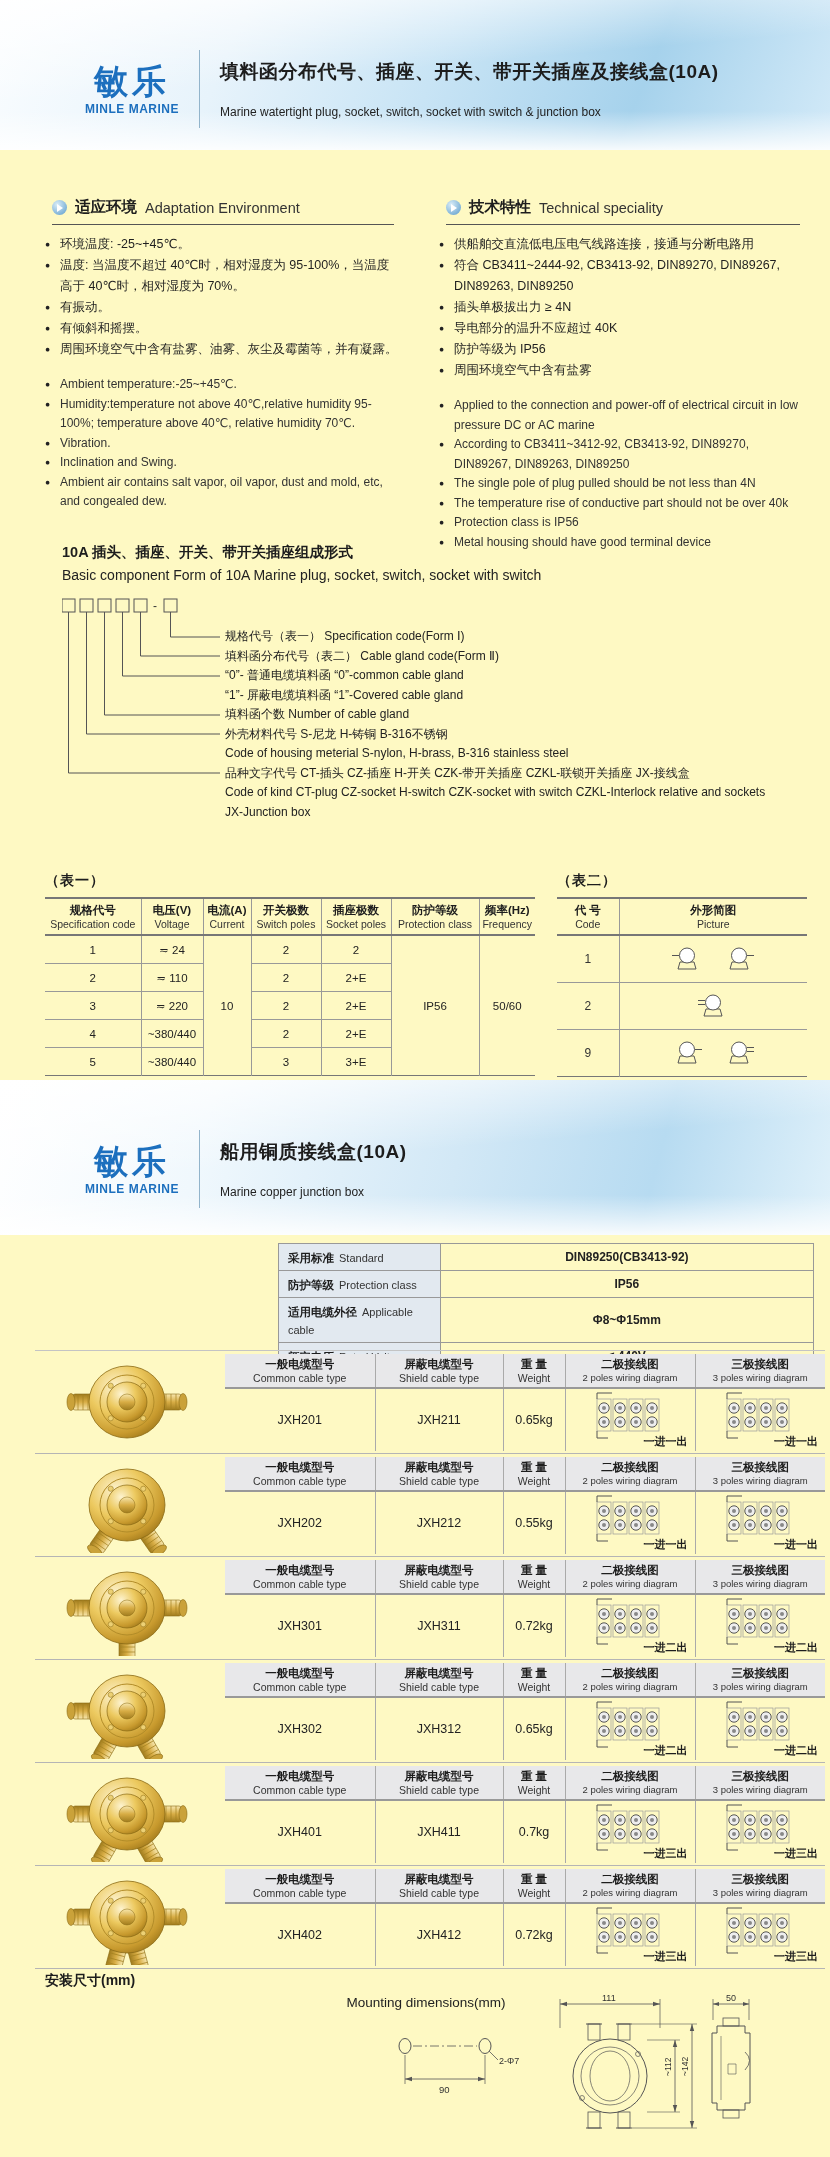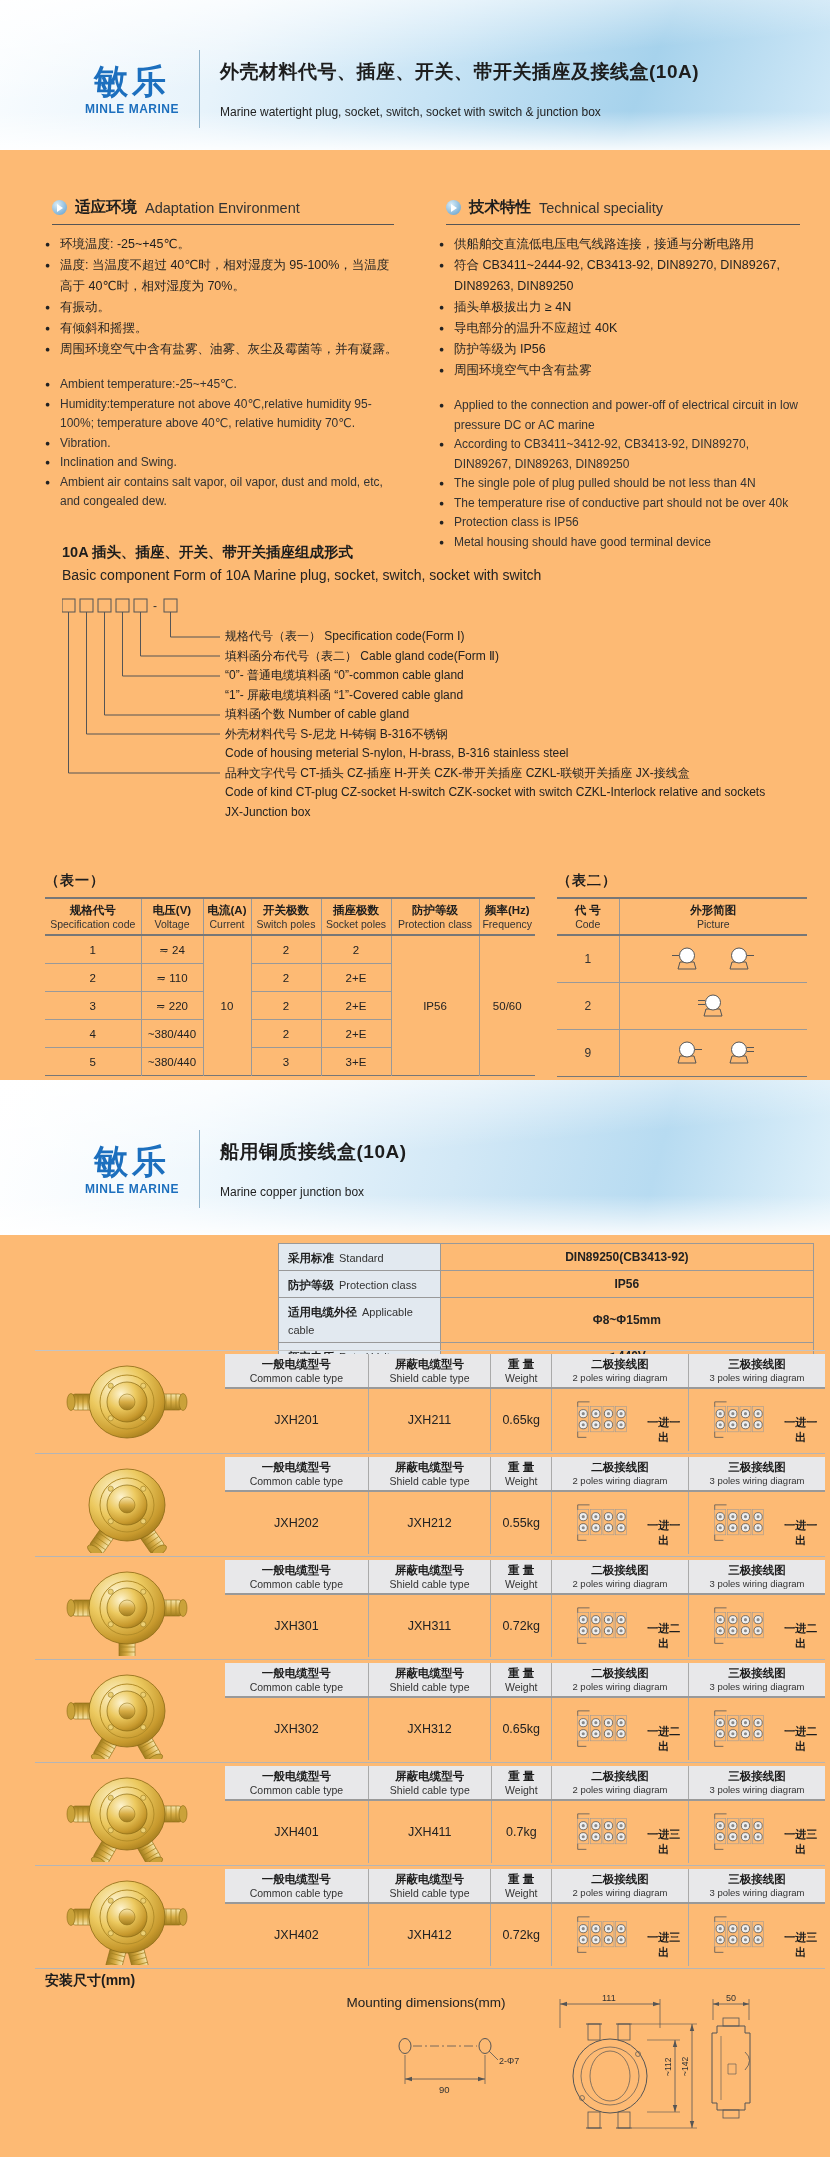--- a/index.html
+++ b/index.html
@@ -1,16 +1,16 @@
 <!DOCTYPE html>
 <html><head>
 <meta charset="utf-8">
 <style>
   html,body{margin:0;padding:0;background:#fff;}
-  .page{position:relative;width:830px;height:2157px;background:#fdba74;overflow:hidden;
+  .page{position:relative;width:830px;height:2157px;background:#fef9c3;overflow:hidden;
         font-family:"Liberation Sans","DejaVu Sans",sans-serif;color:#333;}
   
   .band{position:absolute;left:0;width:830px;overflow:hidden;}
   .band1{top:0;height:150px;
     background:linear-gradient(113deg,#fafdff 0%,#e7f3fb 28%,#c8e4f5 52%,#a6d2ec 76%,#d3eaf8 100%);}
   .band2{top:1080px;height:155px;
     background:linear-gradient(105deg,#ffffff 0%,#f0f8fd 25%,#d2e8f6 55%,#b7dbf1 78%,#e0f1fa 100%);}
   .band::before{content:"";position:absolute;left:-8%;top:-28%;width:130%;height:70%;
     background:linear-gradient(rgba(255,255,255,.95),rgba(255,255,255,0));transform:rotate(-5deg);}
   .band::after{content:"";position:absolute;left:0;bottom:0;width:100%;height:26%;
@@ -74,21 +74,21 @@
   .lbl-en{font-size:11px;font-weight:normal;color:#333;margin-left:5px;}
   
   .products{position:absolute;top:1350px;left:35px;width:790px;border-top:1px solid #c4c4c4;}
   .product-block{display:flex;align-items:center;height:102px;border-bottom:1px solid #b5b5b5;}
   .photo{width:190px;display:flex;justify-content:center;align-items:center;}
   .prod-table{width:600px;}
   .prod-table th{background:#e8e8ea;border-left:1px solid #aaa;border-bottom:2px solid #999;padding:3px 1px;}
   .prod-table th:first-child{border-left:none;}
   .prod-table td{border-left:1px solid #aaa;text-align:center;height:60px;font-size:12.5px;color:#222;}
   .prod-table td:first-child{border-left:none;}
-  .dwrap{display:flex;flex-direction:row;align-items:flex-start;padding-left:5px;}
+  .dwrap{display:flex;flex-direction:column;align-items:flex-start;padding-left:5px;}
   .dcap{font-size:11px;font-weight:bold;color:#1d1d1d;align-self:flex-end;margin:-7px 6px 0 0;}
   
   .mounting{position:absolute;top:1972px;left:45px;width:762px;height:180px;}
   .m-title-cn{font-size:14px;font-weight:bold;color:#1d1d1d;}
   .m-title-en{font-size:13.5px;color:#222;margin-top:5px;text-align:center;}
   .dwgA{position:absolute;left:340px;top:52px;}
   .dwgB{position:absolute;left:495px;top:22px;}
   .dwgC{position:absolute;left:645px;top:22px;}
   .dwg line,.dwg path,.dwg circle,.dwg ellipse,.dwg rect{stroke:#555;fill:none;}
   .dwg text{fill:#333;stroke:none;}
@@ -115,21 +115,21 @@
 <div class="page">
 
   <header class="band band1">
     <div class="inner">
       <div class="logo">
         <div class="logo-cn">敏乐</div>
         <div class="logo-en">MINLE MARINE</div>
       </div>
       <div class="vr"></div>
       <div>
-        <div class="t-cn">外壳材料代号、插座、开关、带开关插座及接线盒(10A)</div>
+        <div class="t-cn">填料函分布代号、插座、开关、带开关插座及接线盒(10A)</div>
         <div class="t-en">Marine watertight plug, socket, switch, socket with switch &amp; junction box</div>
       </div>
     </div>
   </header>
 
   <section class="two-col">
     <div class="col-left">
       <h3 class="sec-h">
         <span class="sec-icon"></span>
         <span class="h-cn">适应环境</span>

